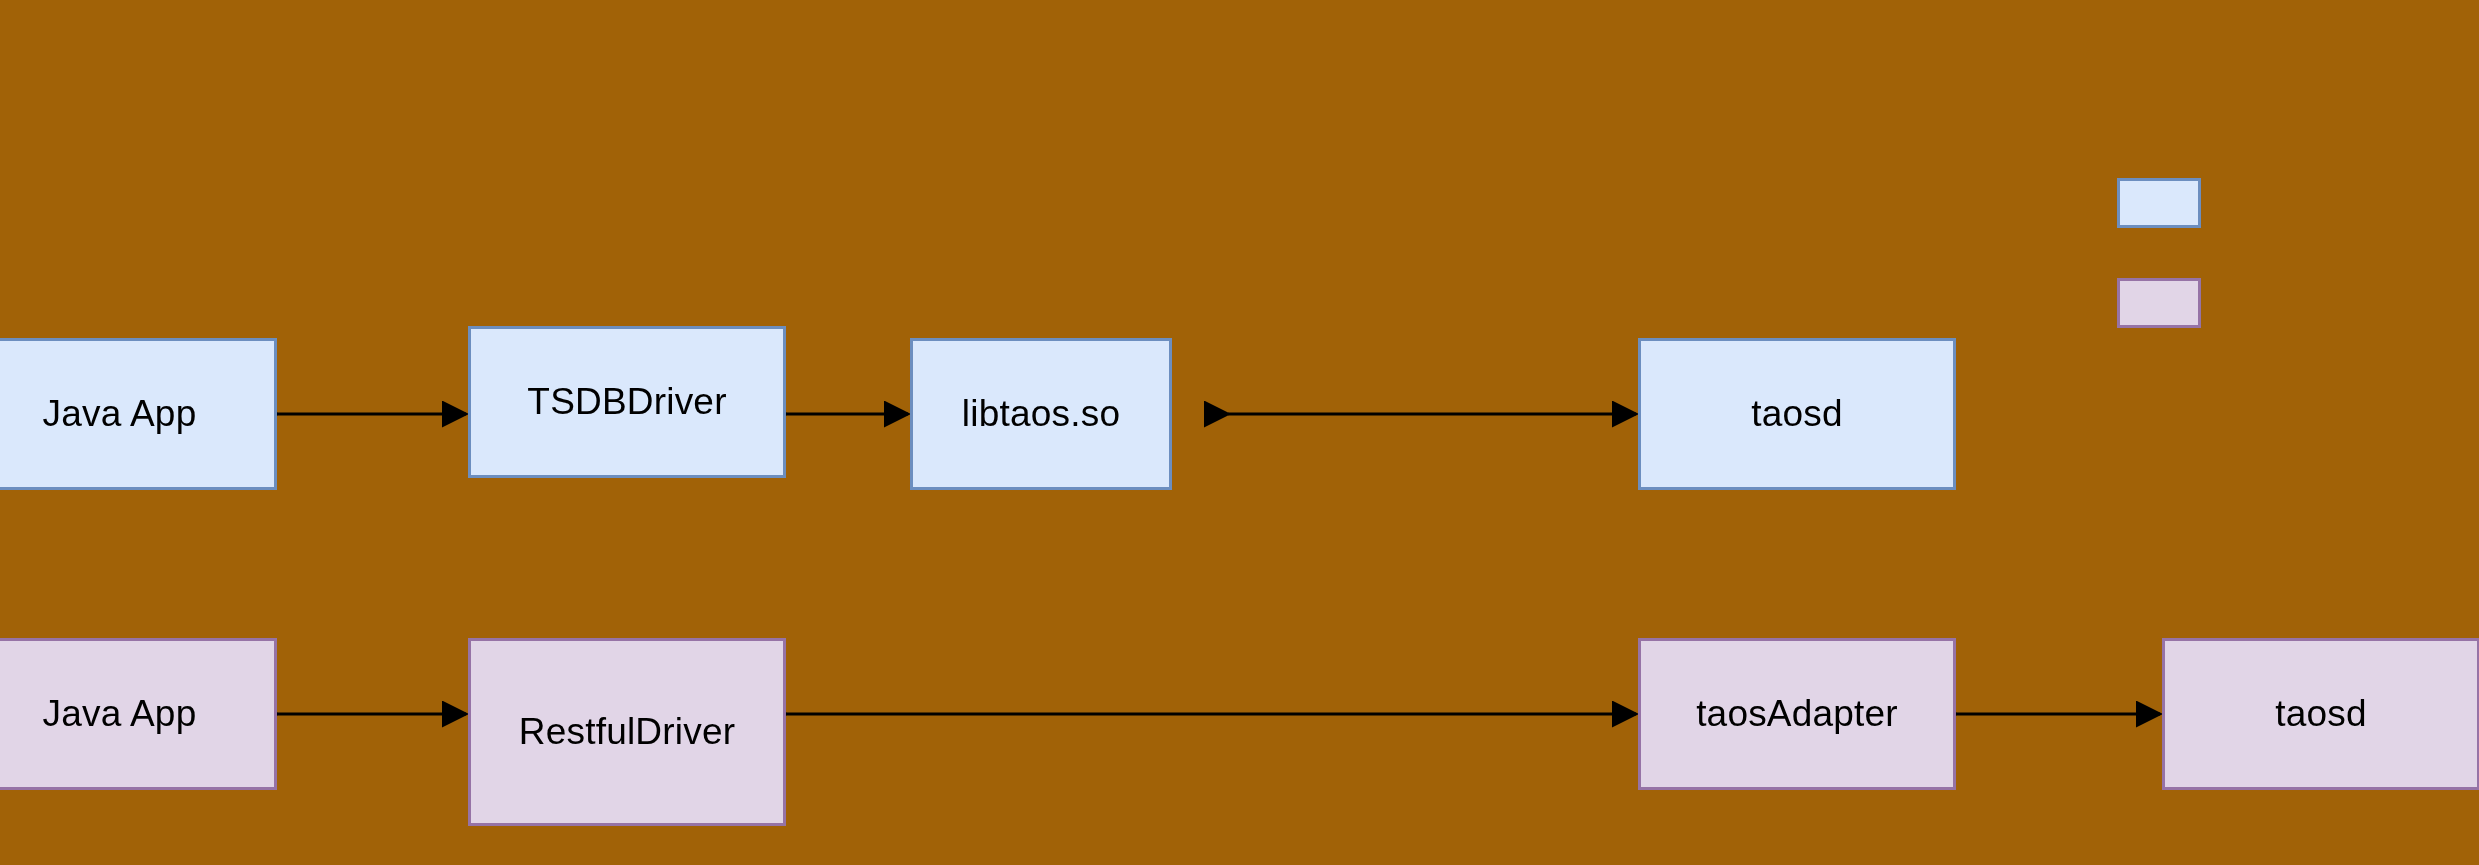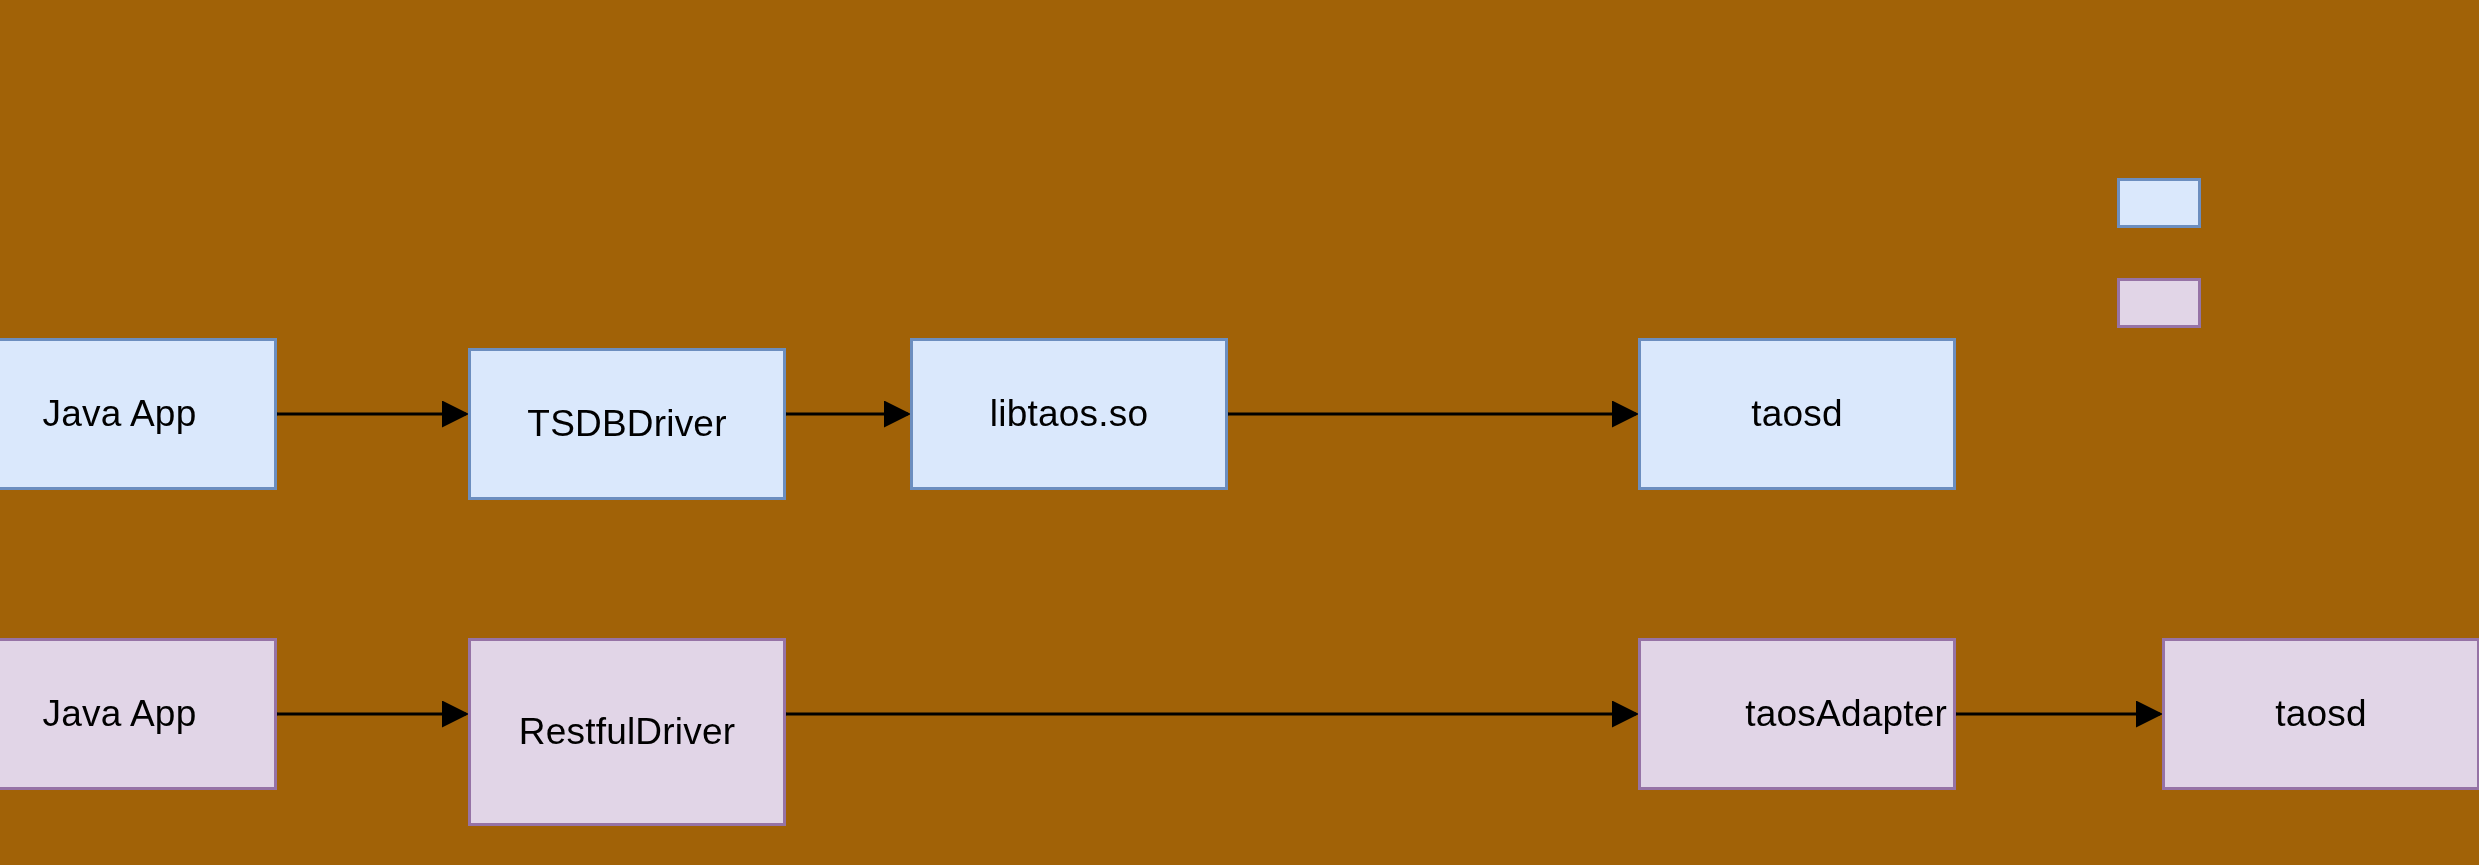--- a/index.html
+++ b/index.html
@@ -91,36 +91,36 @@
         <line x1="277" y1="714" x2="466" y2="714" class="edge-line" marker-end="url(#arrowhead)" marker-start="url(#arrowhead)"></line>
         <line x1="786" y1="714" x2="1636" y2="714" class="edge-line" marker-end="url(#arrowhead)" marker-start="url(#arrowhead)"></line>
         <line x1="1956" y1="714" x2="2160" y2="714" class="edge-line" marker-end="url(#arrowhead)" marker-start="url(#arrowhead)"></line>
       </g>
   </svg>
 
   <div id="nodes-group">
       <div class="node node-native" style="left: -38px; top: 338px; width: 315px; height: 152px;">
         <span class="node-label">Java App</span>
       </div>
-      <div class="node node-native" style="left: 468px; top: 348px; width: 318px; height: 152px;">
+      <div class="node node-native" style="left: 468px; top: 326px; width: 318px; height: 152px;">
         <span class="node-label">TSDBDriver</span>
       </div>
-      <div class="node node-native" style="left: 910px; top: 338px; width: 318px; height: 152px;">
+      <div class="node node-native" style="left: 910px; top: 338px; width: 262px; height: 152px;">
         <span class="node-label">libtaos.so</span>
       </div>
       <div class="node node-native" style="left: 1638px; top: 338px; width: 318px; height: 152px;">
         <span class="node-label">taosd</span>
       </div>
       <div class="node node-rest" style="left: -38px; top: 638px; width: 315px; height: 152px;">
         <span class="node-label">Java App</span>
       </div>
       <div class="node node-rest" style="left: 468px; top: 638px; width: 318px; height: 188px;">
         <span class="node-label">RestfulDriver</span>
       </div>
-      <div class="node node-rest" style="left: 1638px; top: 638px; width: 318px; height: 152px; justify-content: flex-end;">
+      <div class="node node-rest" style="left: 1638px; top: 638px; width: 318px; height: 152px;">
         <span class="node-label">taosAdapter</span>
       </div>
       <div class="node node-rest" style="left: 2162px; top: 638px; width: 318px; height: 152px;">
         <span class="node-label">taosd</span>
       </div>
     </div>
   <div id="edge-labels-group"></div>
   <div id="legend-group">
       <div class="legend-swatch node-native" style="left: 2117px; top: 178px; width: 84px; height: 50px;"></div>
       <div class="legend-label" style="left: 2219px; top: 178px;"></div>

